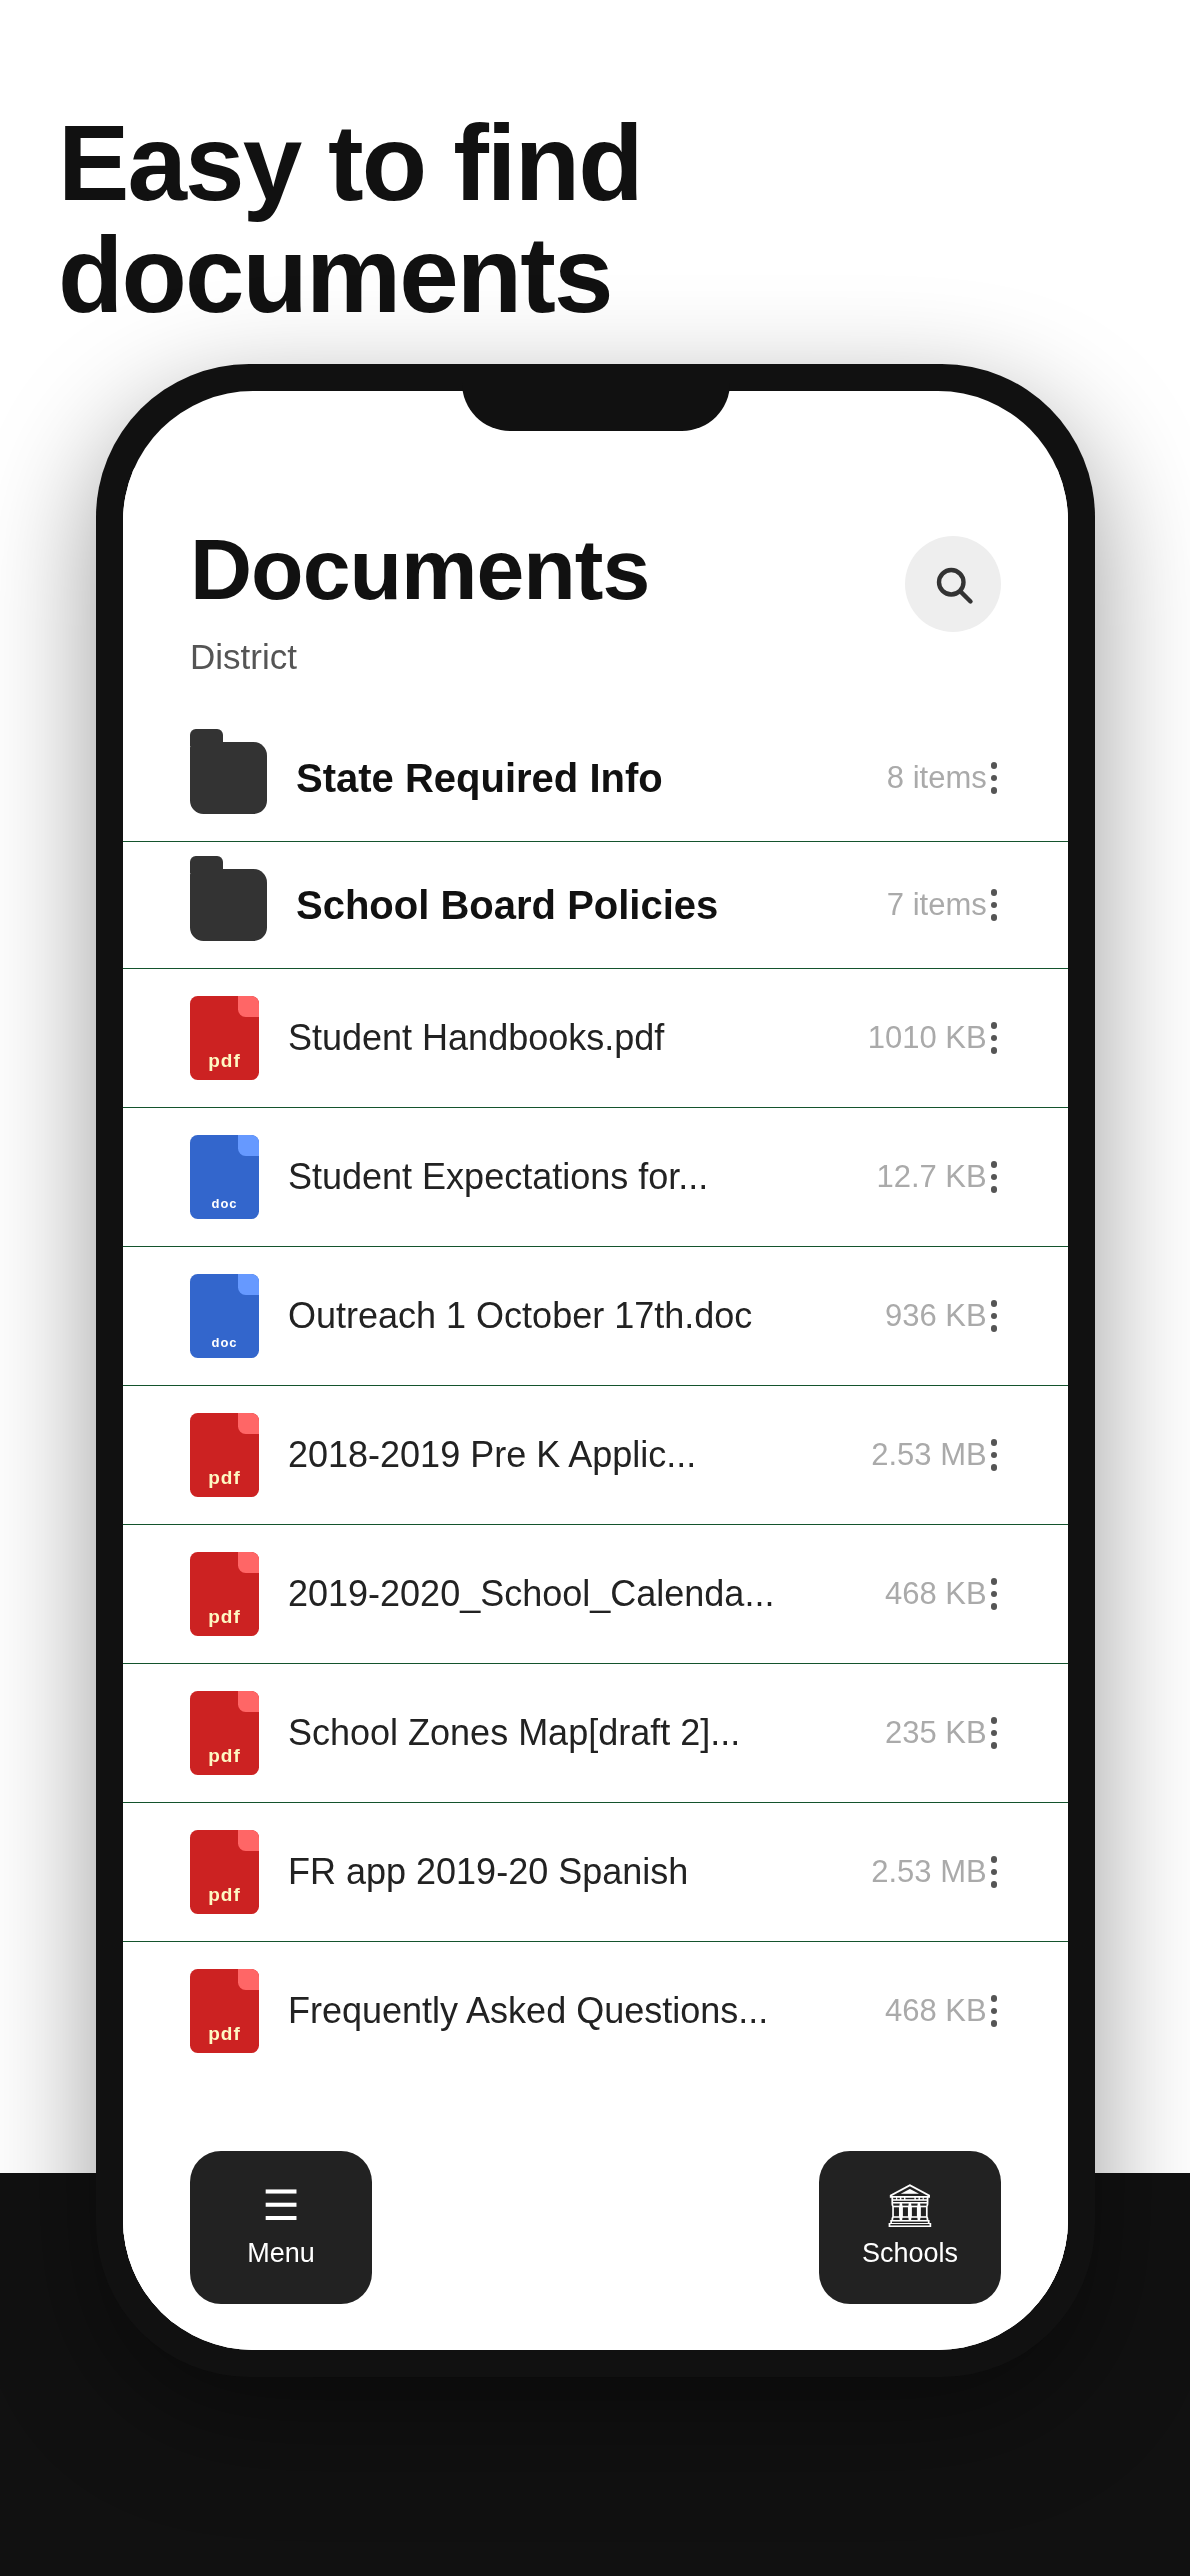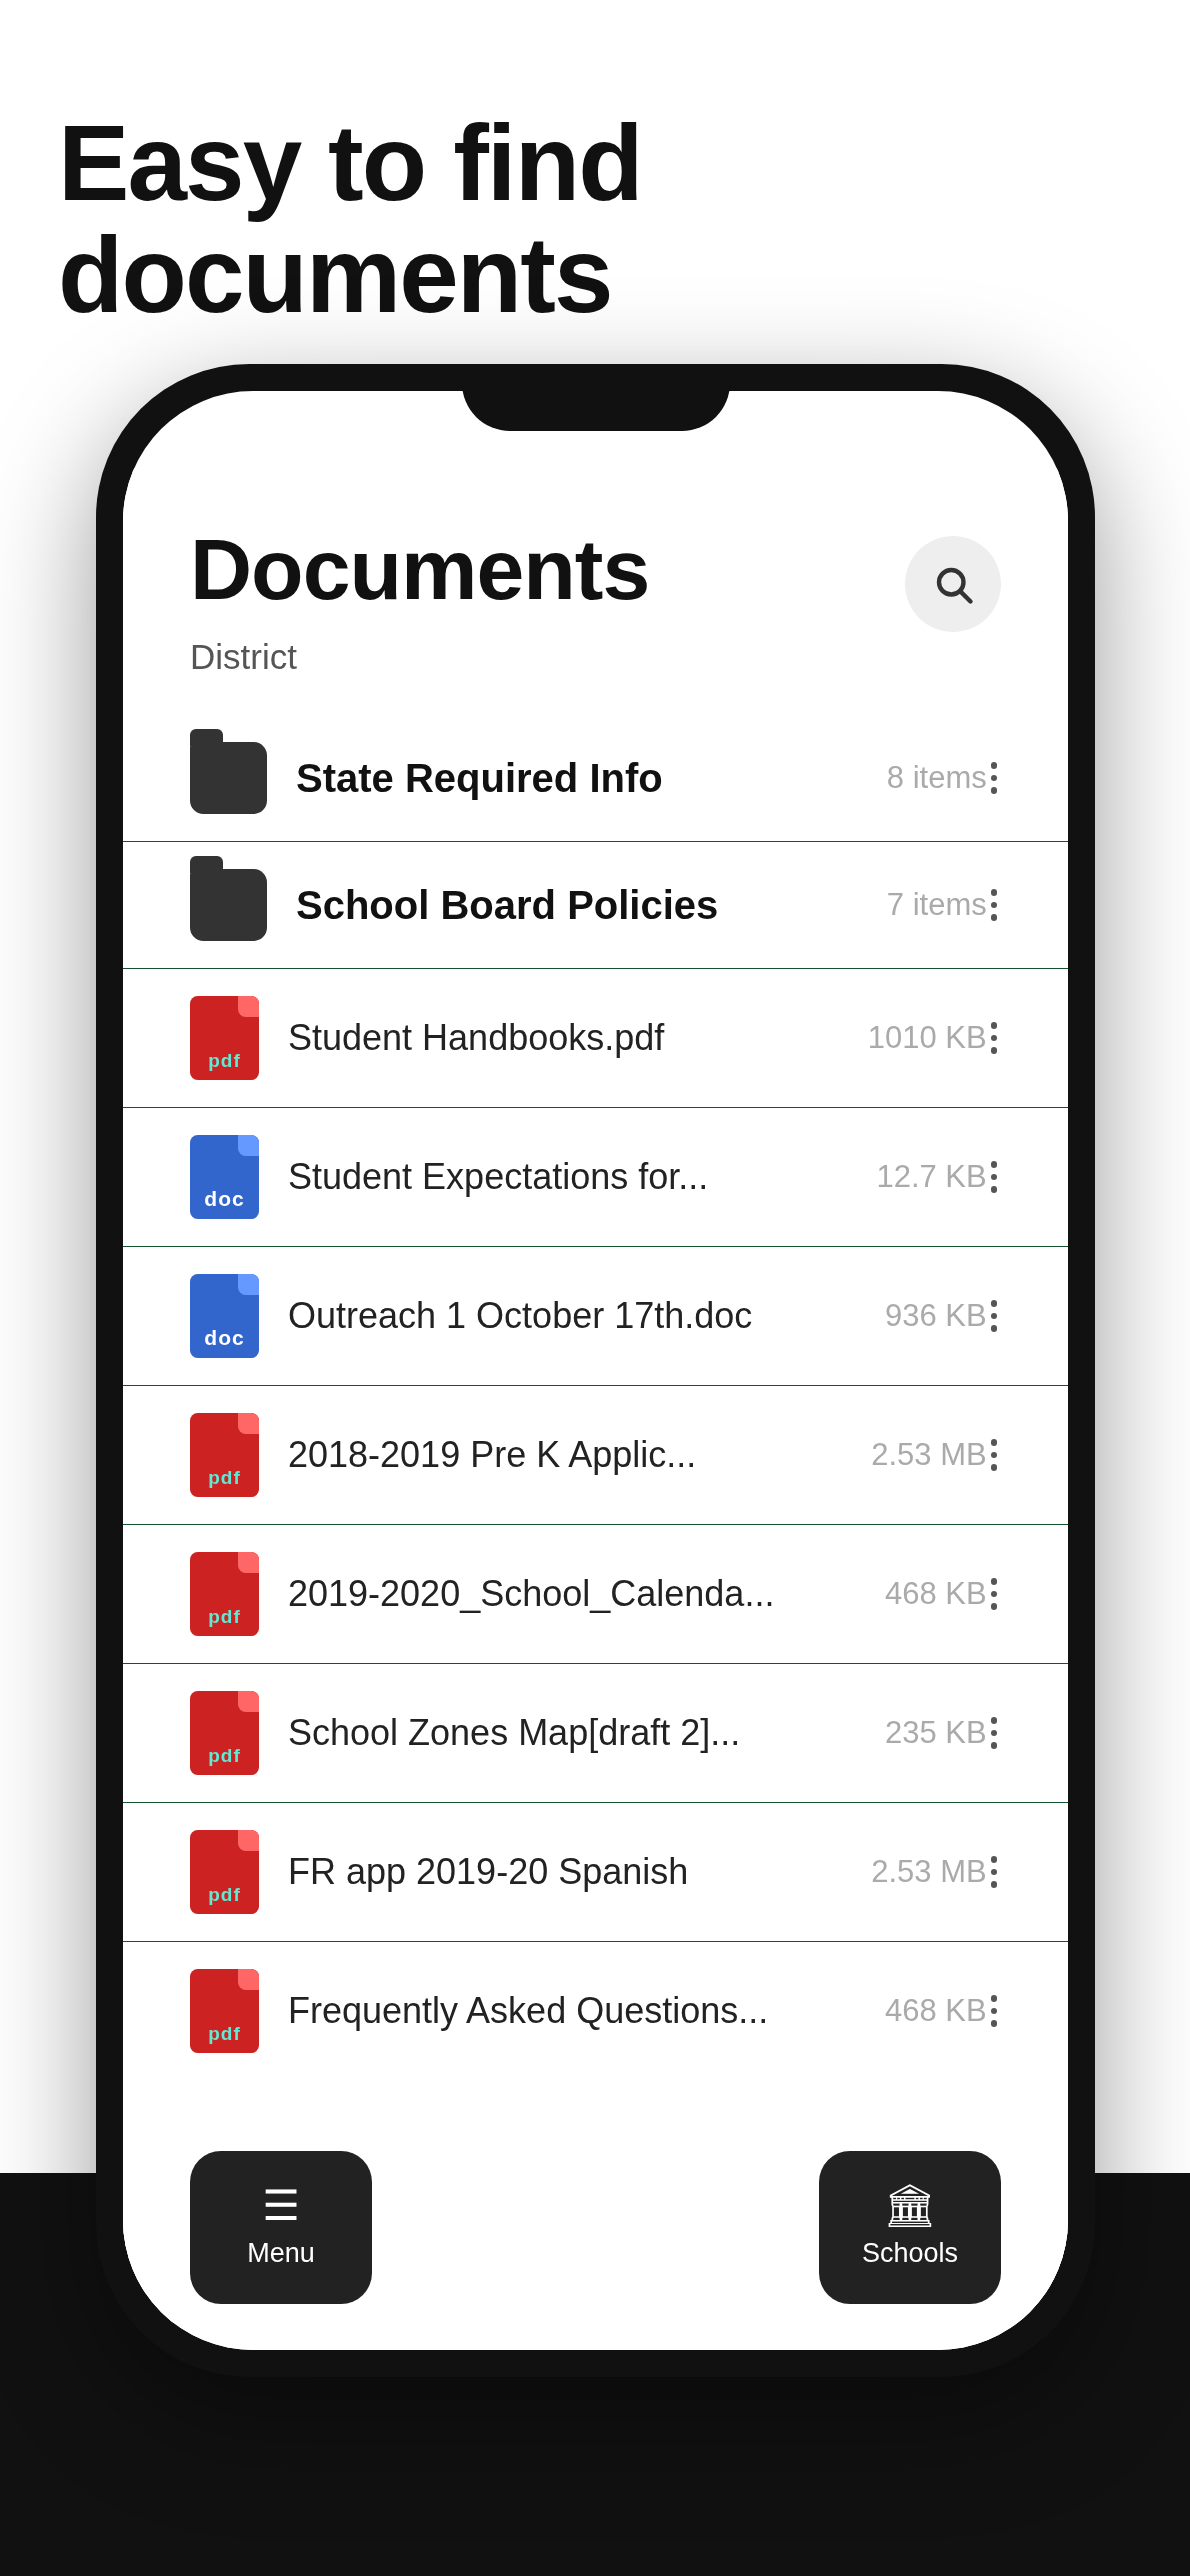--- a/index.html
+++ b/index.html
@@ -195,21 +195,21 @@
       right: 0;
       width: 21px;
       height: 21px;
       background: #ff6666;
       border-radius: 0 7.7px 0 7.7px;
     }
 
     .pdf-label {
       font-size: 19px;
       font-weight: 700;
-      color: #5eead4;
+      color: #fef9c3;
       letter-spacing: 1px;
     }
 
     
     .doc-file-icon {
       width: 69px;
       height: 84px;
       background: #3366cc;
       border-radius: 7.7px;
       flex-shrink: 0;
@@ -226,21 +226,21 @@
       position: absolute;
       top: 0;
       right: 0;
       width: 21px;
       height: 21px;
       background: #6699ff;
       border-radius: 0 7.7px 0 7.7px;
     }
 
     .doc-file-label {
-      font-size: 21px;
+      font-size: 13px;
       font-weight: 700;
       color: white;
       letter-spacing: 1px;
     }
 
     .doc-name {
       flex: 1;
       font-size: 36px;
       color: #222222;
       font-weight: 400;

